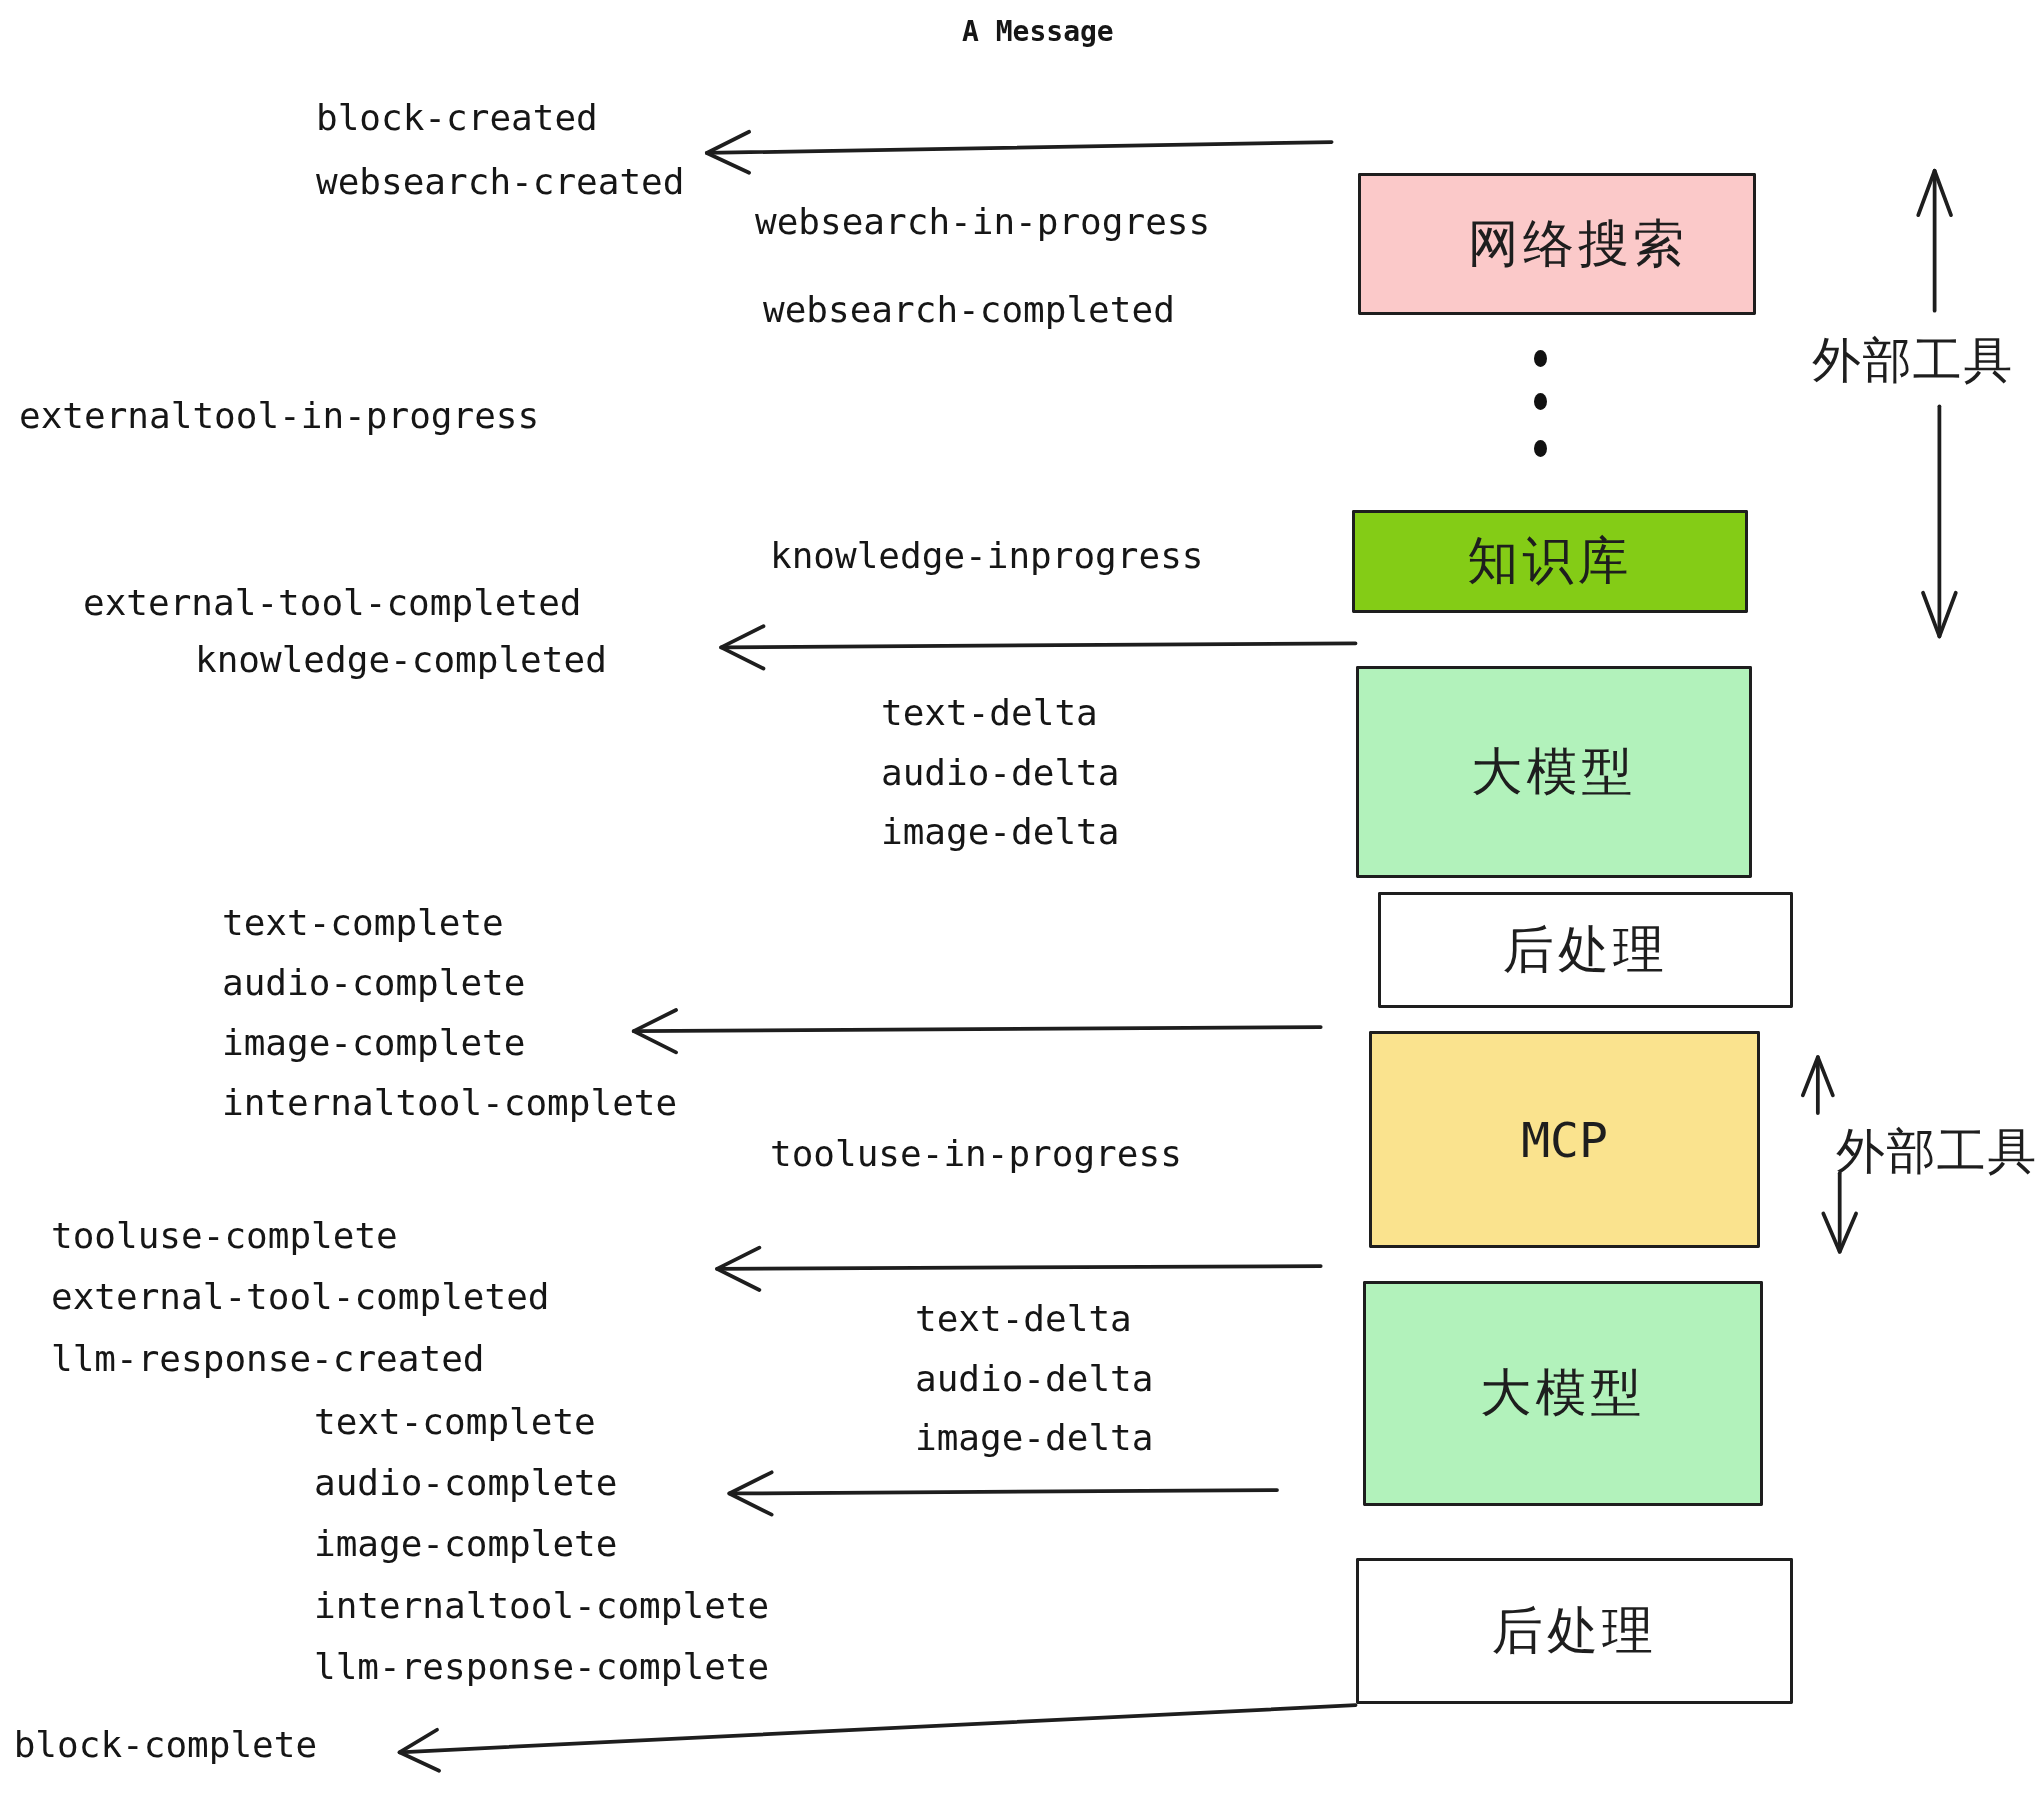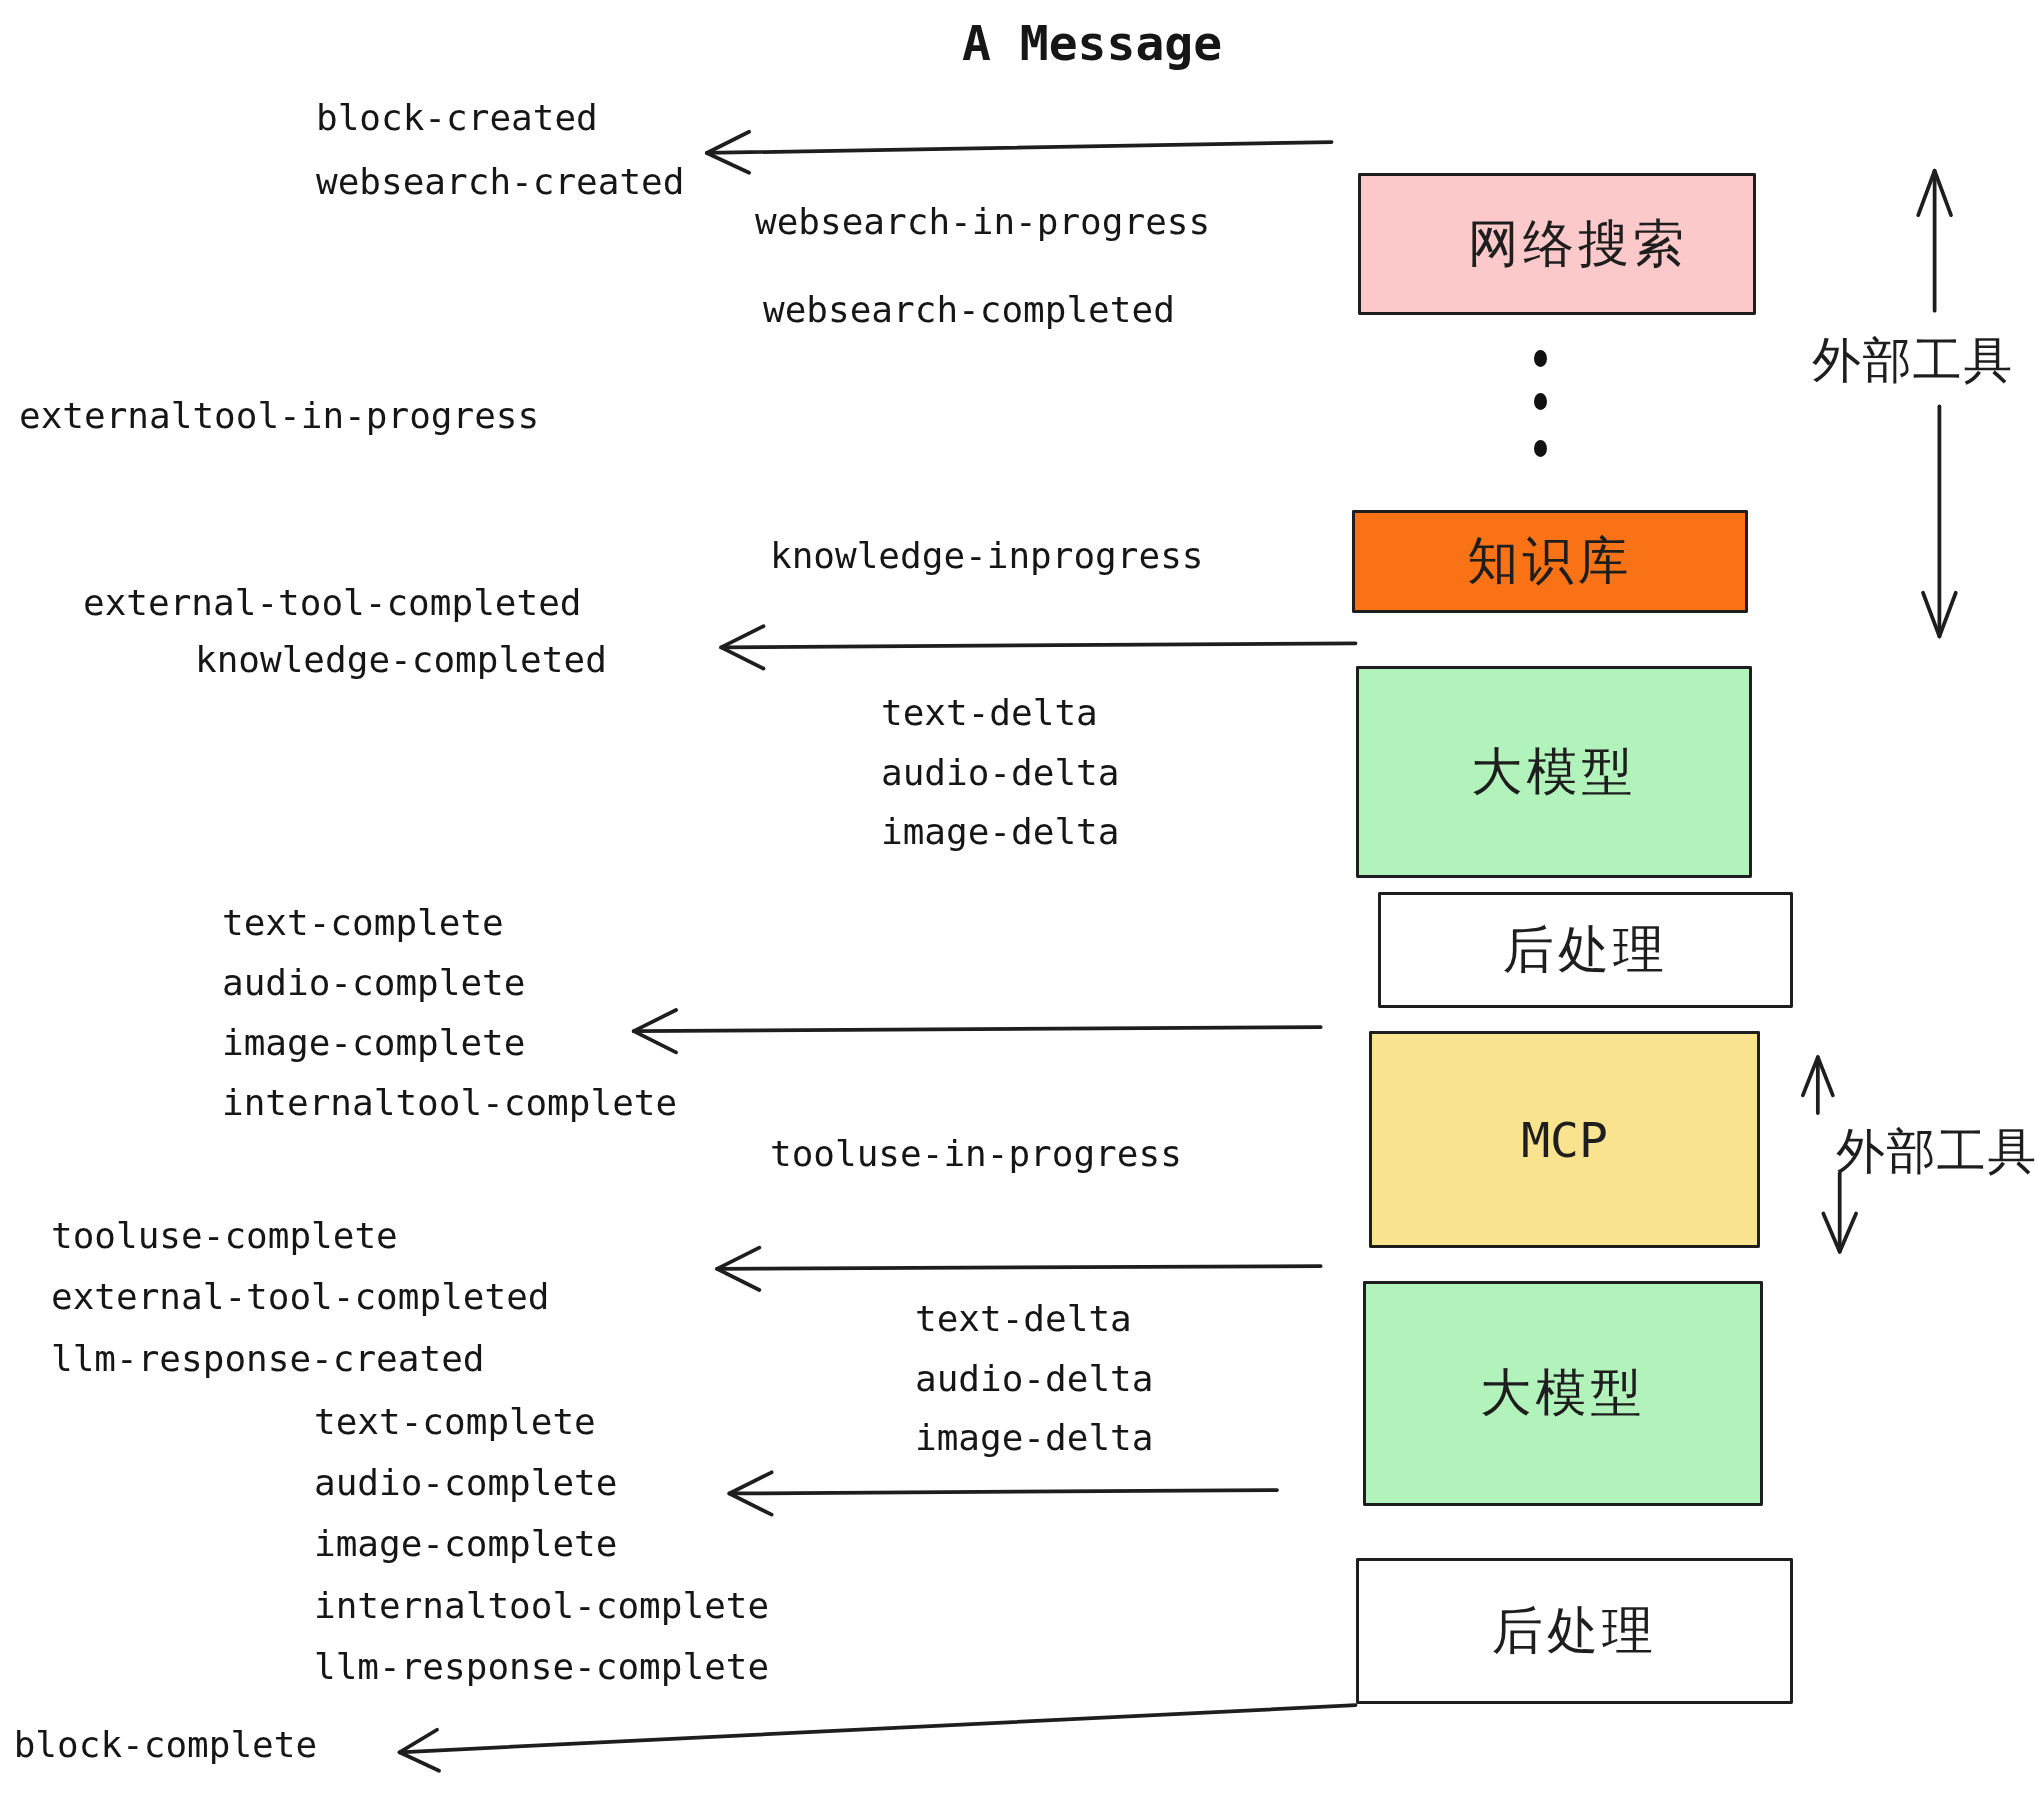--- a/index.html
+++ b/index.html
@@ -14,21 +14,21 @@
   .evt{
     position:absolute;
     font-size:36px;
     line-height:1;
     white-space:nowrap;
     color:#161616;
     letter-spacing:0px;
   }
   .title{
     position:absolute;
-    font-size:48px;
+    font-size:28px;
     font-weight:bold;
     white-space:nowrap;
     color:#161616;
   }
   .box{
     position:absolute;
     border:3.4px solid #1e1e1e;
     border-radius:1.4px;
     display:flex;
     align-items:center;
@@ -107,21 +107,21 @@
   <div class="evt" style="left:13.7px;top:1727px;">block-complete</div>
 
   <div class="box" style="left: 1358px; top: 173px; width: 398px; height: 142px; background: rgb(251, 201, 201); padding-left: 42px;">
     <span class="cjk">网络搜索</span>
   </div>
 
   <div class="dot" style="left:1534px;top:350px;"></div>
   <div class="dot" style="left:1534px;top:393px;"></div>
   <div class="dot" style="left:1534px;top:440px;"></div>
 
-  <div class="box" style="left: 1352px; top: 510px; width: 396px; height: 103px; background: #f97316;">
+  <div class="box" style="left: 1352px; top: 510px; width: 396px; height: 103px; background: #84cc16;">
     <span class="cjk">知识库</span>
   </div>
 
   <div class="box" style="left: 1356px; top: 666px; width: 396px; height: 212px; background: rgb(178, 242, 187);">
     <span class="cjk">大模型</span>
   </div>
 
   <div class="box" style="left: 1378px; top: 892px; width: 415px; height: 116px; background: rgb(255, 255, 255);">
     <span class="cjk">后处理</span>
   </div>

